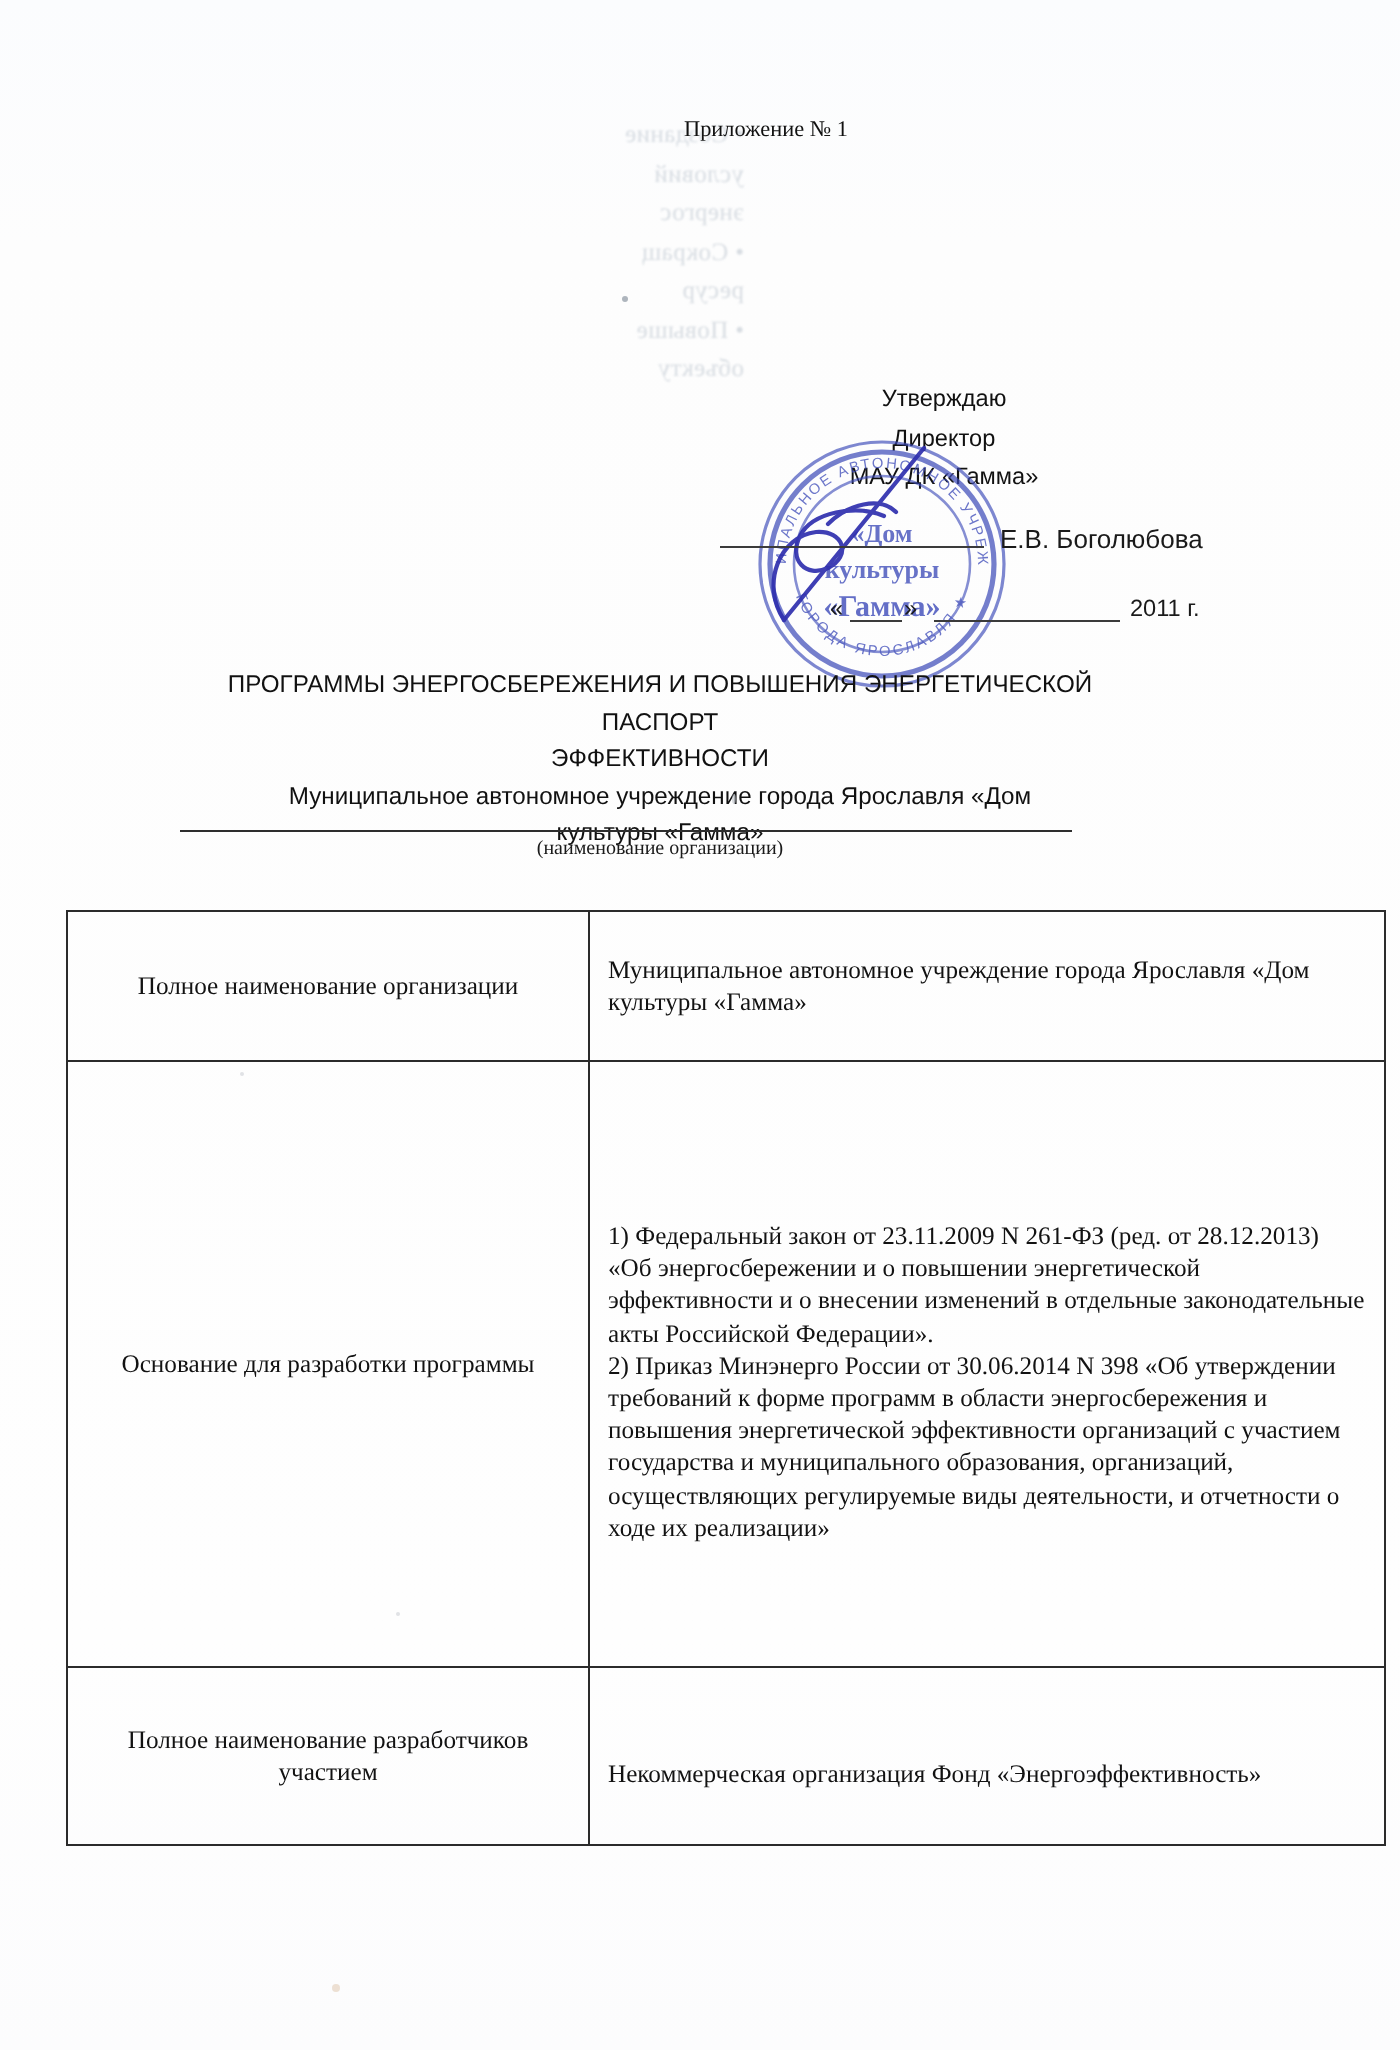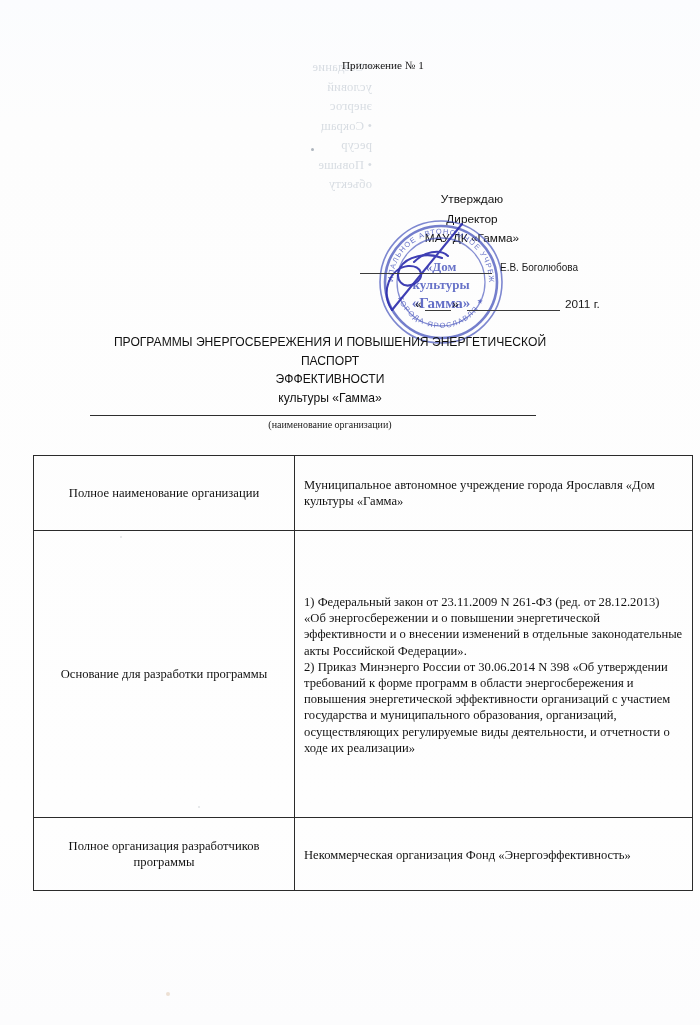--- a/index.html
+++ b/index.html
@@ -95,21 +95,21 @@
     left: 0;
     top: 11px;
     width: 132px;
     height: 1px;
     background: #3b3b3b;
   }
   .sign-name {
     position: absolute;
     left: 140px;
     top: 0;
-    font-size: 10px;
+    font-size: 13px;
     white-space: nowrap;
   }
 
   
   .date-row {
     position: absolute;
     left: 415px;
     top: 297px;
     width: 199px;
     height: 18px;
@@ -201,21 +201,21 @@
     font-size: 12.6px;
     line-height: 16.2px;
   }
   .tbl td.lbl {
     width: 242px;
     text-align: center;
   }
   .tbl td.val {
     text-align: left;
     vertical-align: top;
-    padding-top: 9px;
+    padding-top: 25px;
   }
   .tbl tr.r1 td { height: 60px; }
   .tbl tr.r1 td.val { vertical-align: middle; padding-top: 7px; }
   .tbl tr.r2 td { height: 270px; }
   .tbl tr.r2 td.val { vertical-align: middle; }
   .tbl tr.r3 td { height: 56px; }
   .tbl tr.r3 td.val { vertical-align: middle; }
   .tbl tr.r4 td { height: 56px; }
   .tbl tr.r4 td.val { vertical-align: middle; }
 
@@ -295,40 +295,41 @@
   <span class="date-blank1"></span>
   <span class="date-q2">»</span>
   <span class="date-blank2"></span>
   <span class="date-year">2011 г.</span>
 </div>
 
 <div class="doc-title">
   <div>ПРОГРАММЫ ЭНЕРГОСБЕРЕЖЕНИЯ И ПОВЫШЕНИЯ ЭНЕРГЕТИЧЕСКОЙ</div>
   <div>ПАСПОРТ</div>
   <div>ЭФФЕКТИВНОСТИ</div>
+  <span class="org-name">Муниципальное автономное учреждение города Ярославля «Дом</span>
   <span>культуры «Гамма»</span>
 </div>
 <div class="title-rule"></div>
 <div class="caption">(наименование организации)</div>
 
 <table class="tbl">
   <tbody>
     <tr class="r1">
       <td class="lbl">Полное наименование организации</td>
       <td class="val">Муниципальное автономное учреждение города Ярославля «Дом культуры «Гамма»</td>
     </tr>
     <tr class="r2">
       <td class="lbl">Основание для разработки программы</td>
       <td class="val">
         <p>1) Федеральный закон от 23.11.2009 N 261-ФЗ (ред. от 28.12.2013) «Об энергосбережении и о повышении энергетической эффективности и о внесении изменений в отдельные законодательные акты Российской Федерации».</p>
         <p>2) Приказ Минэнерго России от 30.06.2014 N 398 «Об утверждении требований к форме программ в области энергосбережения и повышения энергетической эффективности организаций с участием государства и муниципального образования, организаций, осуществляющих регулируемые виды деятельности, и отчетности о ходе их реализации»</p>
       </td>
     </tr>
     <tr class="r4">
-      <td class="lbl">Полное организация разработчиков программы</td>
+      <td class="lbl">Полное наименование разработчиков участием</td>
       <td class="val">Некоммерческая организация Фонд «Энергоэффективность»</td>
     </tr>
   </tbody>
 </table>
 
 <div class="speck" style="left:166px;top:992px;width:4px;height:4px;background:#e0c9b0;"></div>
 <div class="speck" style="left:120px;top:536px;width:2px;height:2px;"></div>
 <div class="speck" style="left:198px;top:806px;width:2px;height:2px;"></div>
 <div class="speck" style="left:366px;top:397px;width:2px;height:5px;background:#b8bdc4;"></div>
 

